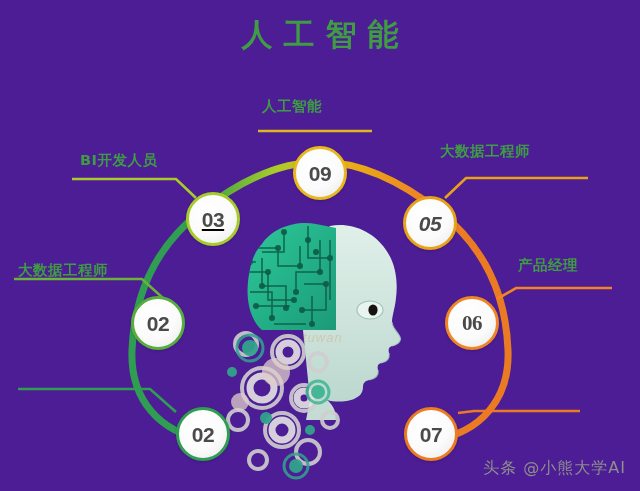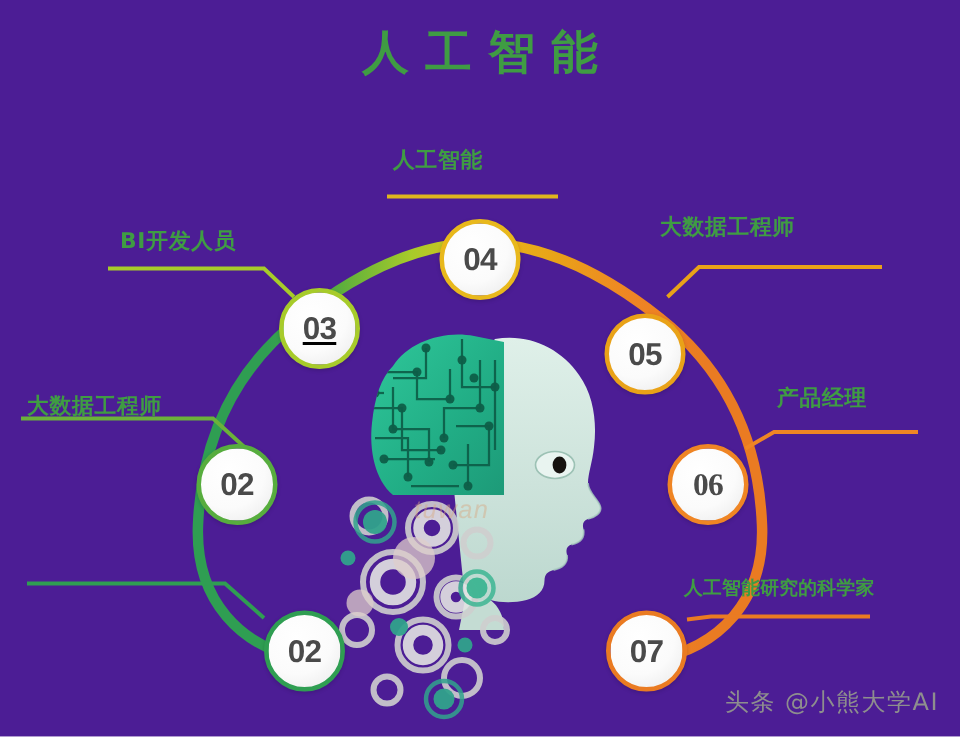--- a/index.html
+++ b/index.html
@@ -89,23 +89,23 @@
     bottom: 12px;
     font-size: 16px;
     color: #8e8e8e;
     letter-spacing: 1px;
     z-index: 8;
     white-space: nowrap;
     font-family: "DejaVu Sans", "Liberation Sans", sans-serif;
   }
   #center-watermark {
     position: absolute;
-    left: 276px;
+    left: 303px;
     top: 330px;
-    font-size: 17px;
+    font-size: 13px;
     color: rgba(214,168,130,0.45);
     letter-spacing: 1px;
     z-index: 5;
     white-space: nowrap;
     font-style: italic;
   }
 </style>
 </head>
 <body>
 
@@ -298,24 +298,24 @@
 
   <div class="node" style="left:131px; top:296px; border-color:#57ad3e;">
     <span class="num">02</span>
   </div>
 
   <div class="node" style="left:186px; top:192px; border-color:#a7cb2a;text-decoration:underline;">
     <span class="num">03</span>
   </div>
 
   <div class="node" style="left:293px; top:146px; border-color:#e8b81c;">
-    <span class="num">04</span>
-  </div>
-
-  <div class="node" style="left:403px; top:209px; border-color:#e9a218;">
+    <span class="num">09</span>
+  </div>
+
+  <div class="node" style="left:403px; top:196px; border-color:#e9a218;font-style:italic;">
     <span class="num">05</span>
   </div>
 
   <div class="node" style="left:445px; top:296px; border-color:#ef8524;font-family:Liberation Serif, serif;">
     <span class="num">06</span>
   </div>
 
   <div class="node" style="left:404px; top:407px; border-color:#ea7b22;">
     <span class="num">07</span>
   </div>
@@ -324,18 +324,17 @@
   <div class="label" style="left:80px; top:151px; color:#3f9c43;">BI开发人员</div>
 
   <div class="label" style="left:18px; top:261px; color:#3f9c43;">大数据工程师</div>
 
   <div class="label" style="left:262px; top:97px; color:#3f9c43;">人工智能</div>
 
   <div class="label" style="left:440px; top:142px; color:#3f9c43;">大数据工程师</div>
 
   <div class="label" style="left:518px; top:256px; color:#3f9c43;">产品经理</div>
 
-  <div class="label small" style="left:456px; top:384px; color:#3f9c43;">人工智能研究的科学家</div>
 
   <div id="center-watermark">tuwan</div>
   <div id="watermark">头条 @小熊大学AI</div>
 
 </div>
 
 </body></html>

